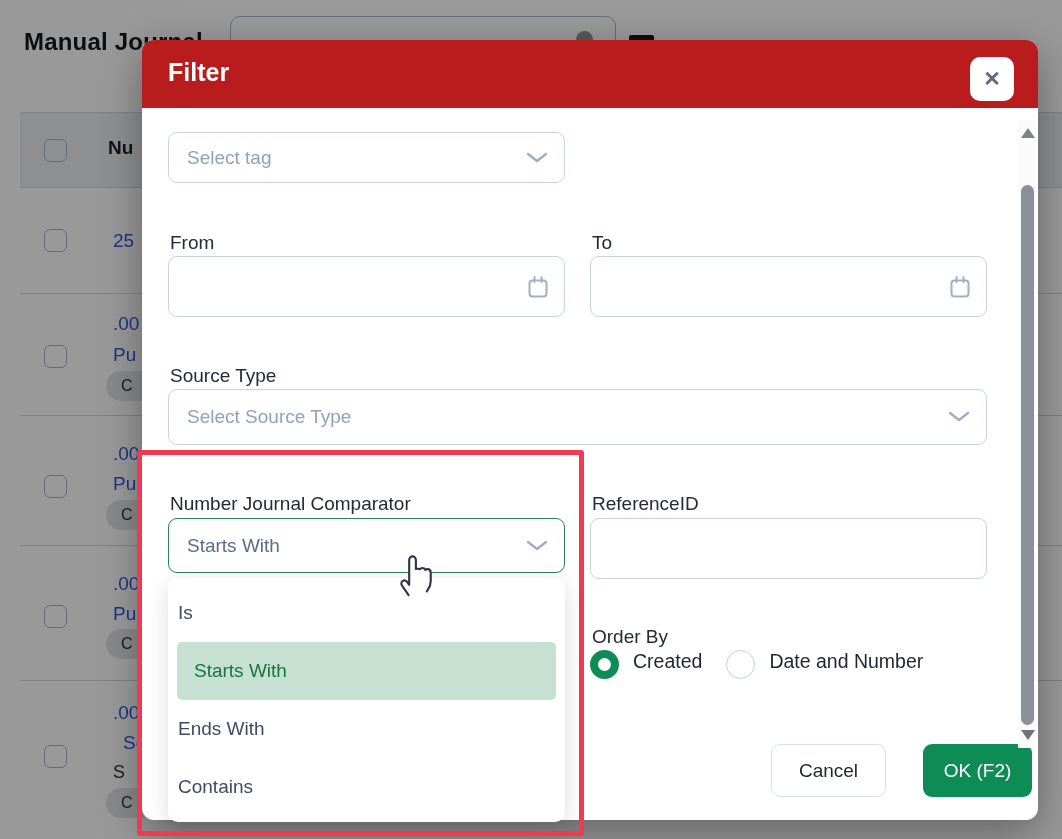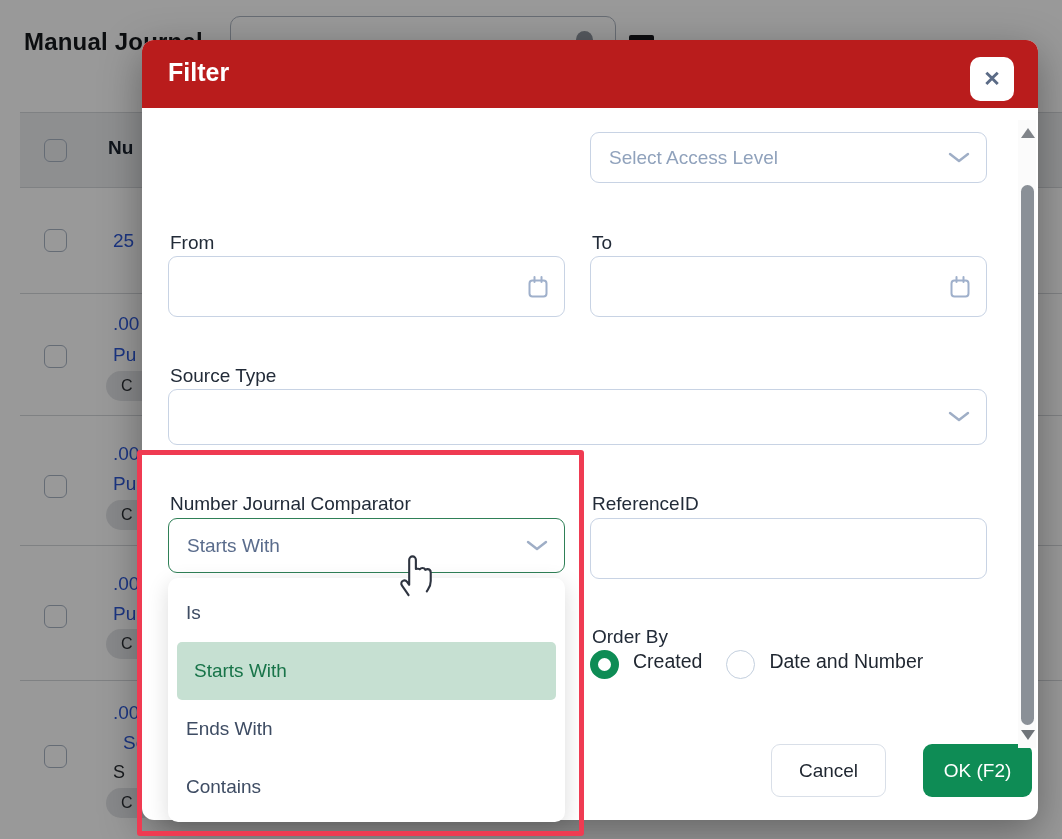--- a/index.html
+++ b/index.html
@@ -83,21 +83,21 @@
 
   .select-focused { border:1.6px solid #2f8057; }
 
   
   .menu-panel {
     position:absolute; left:26px; top:538px; width:397px; height:244px;
     background:#fff; border-radius:10px; box-shadow:0 6px 22px rgba(0,0,0,0.14);
     padding:6px 0; overflow:hidden; z-index:5;
   }
   .menu-option {
-    height:58px; display:flex; align-items:center; padding-left:18px;
+    height:58px; display:flex; align-items:center; padding-left:10px;
     font-size:19px; color:#3e4c63; cursor:pointer;
   }
   .menu-option.selected {
     margin:0 9px; padding-left:17px; border-radius:5px;
     background:#c6e0d2; color:#187449;
   }
 
   
   .radio-row { position:absolute; left:448px; top:610px; display:flex; align-items:flex-start; }
   .radio-outer {
@@ -205,22 +205,22 @@
   <div class="overlay"></div>
 
   <div class="modal">
     <div class="modal-header">
       <div class="modal-title">Filter</div>
       <button class="close-btn">
         <span>✕</span>
       </button>
     </div>
 
-    <div class="select-box" style="left:448px; top:92px; width:397px; height:51px;">
-      <span class="placeholder-text">Select Access Level</span>
+    <div class="select-box" style="left:26px; top:92px; width:397px; height:51px;">
+      <span class="placeholder-text">Select tag</span>
       <svg class="chevron" width="22" height="12">
         <polyline points="2,2 11,9 20,2" fill="none" stroke="#9faec6" stroke-width="2.4" stroke-linecap="round" stroke-linejoin="round"></polyline>
       </svg>
     </div>
 
     <div class="field-label" style="left:28px; top:176px;">From</div>
     <div class="field-label" style="left:450px; top:176px;">To</div>
 
     <div class="text-input" style="left:26px; top:216px; width:397px; height:61px;">
       <svg class="cal-icon" width="24" height="26">
@@ -232,20 +232,21 @@
     <div class="text-input" style="left:448px; top:216px; width:397px; height:61px;">
       <svg class="cal-icon" width="24" height="26">
         <rect x="3.5" y="6.5" width="17" height="16" rx="3" fill="none" stroke="#9fb0cb" stroke-width="2"></rect>
         <line x1="8.5" y1="3" x2="8.5" y2="8" stroke="#9fb0cb" stroke-width="2" stroke-linecap="round"></line>
         <line x1="15.5" y1="3" x2="15.5" y2="8" stroke="#9fb0cb" stroke-width="2" stroke-linecap="round"></line>
       </svg>
     </div>
 
     <div class="field-label" style="left:28px; top:309px;">Source Type</div>
     <div class="select-box" style="left:26px; top:349px; width:819px; height:56px;">
+      <span class="placeholder-text">Select Source Type</span>
       <svg class="chevron" width="22" height="12">
         <polyline points="2,2 11,9 20,2" fill="none" stroke="#9faec6" stroke-width="2.4" stroke-linecap="round" stroke-linejoin="round"></polyline>
       </svg>
     </div>
 
     <div class="field-label" style="left:28px; top:437px;">Number Journal Comparator</div>
     <div class="field-label" style="left:450px; top:437px;text-align:right;">ReferenceID</div>
 
     <div class="select-box select-focused" style="left:26px; top:478px; width:397px; height:55px;">
       <span class="value-text">Starts With</span>

